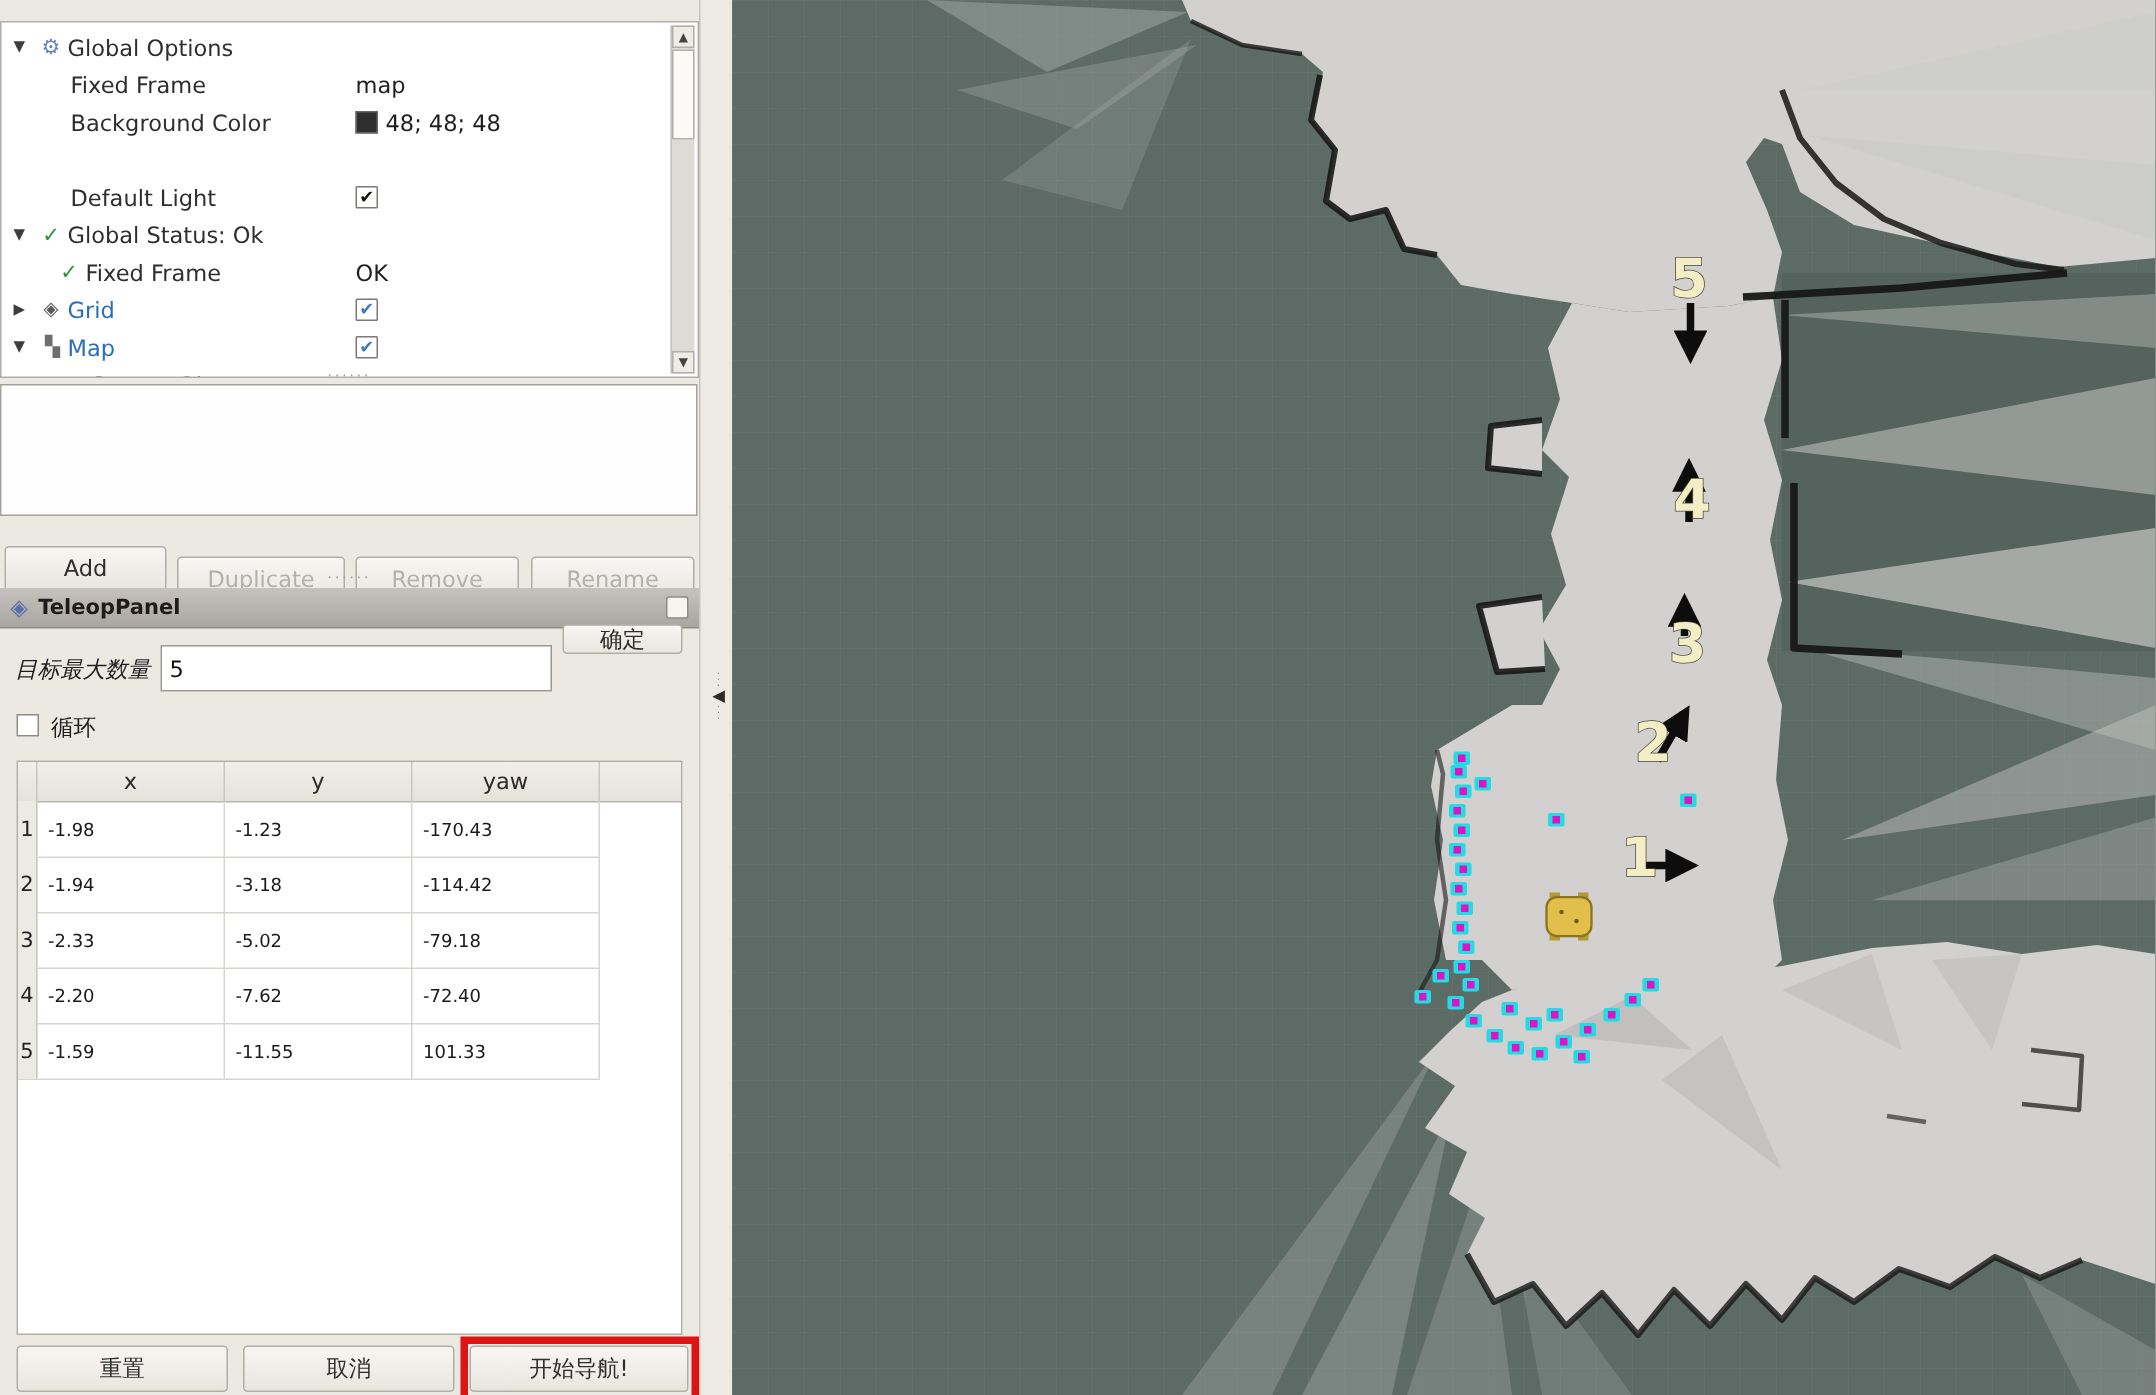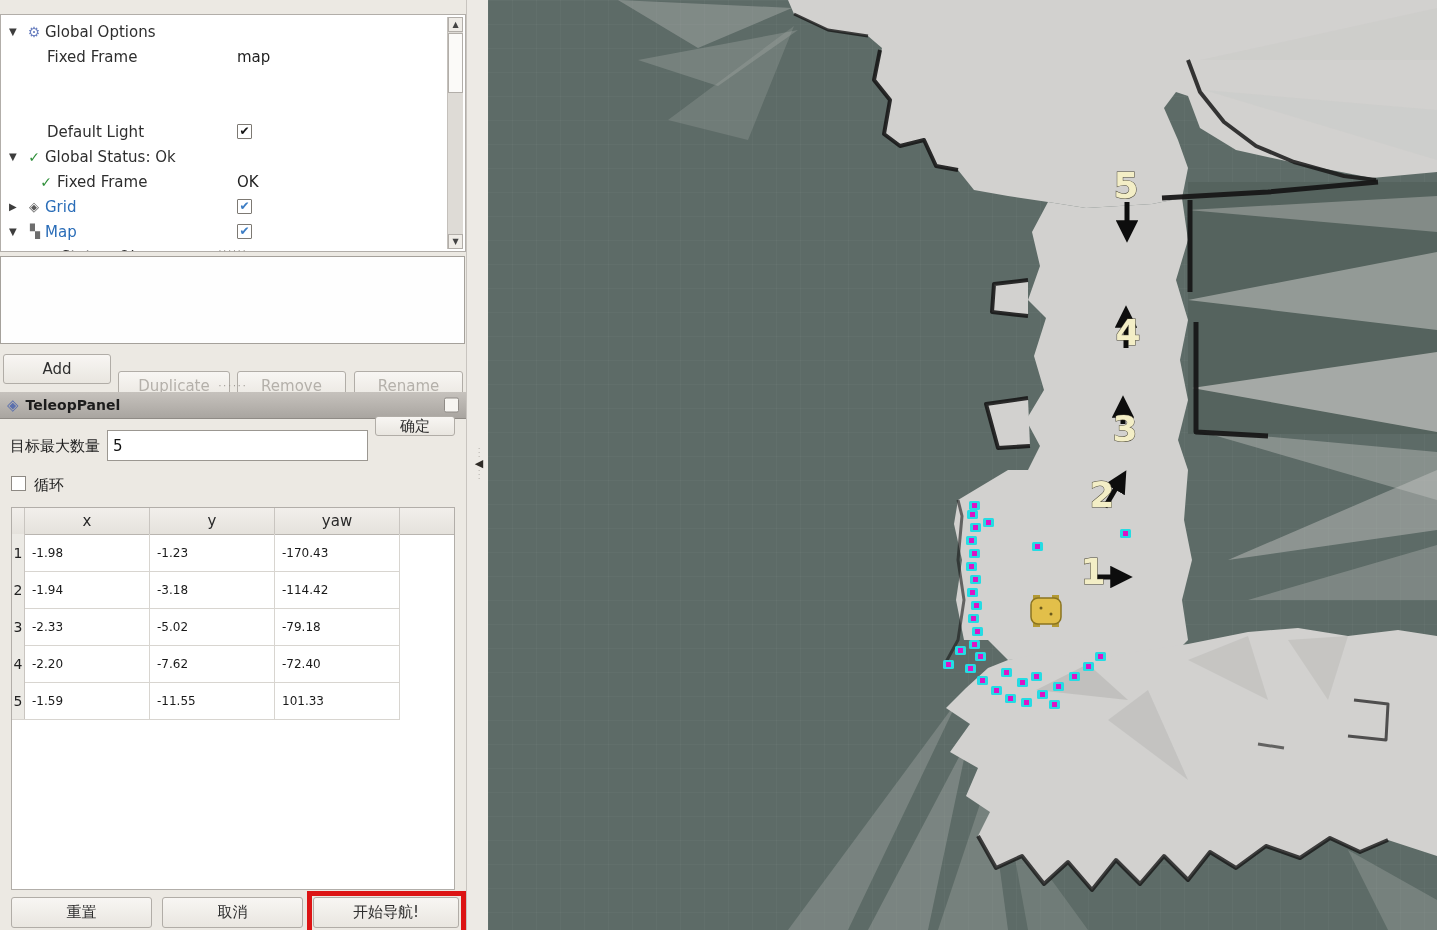--- a/index.html
+++ b/index.html
@@ -114,20 +114,27 @@
       <span class="twisty">▼</span>
       <span class="ticon gear">⚙</span>
       <span class="tlabel">Global Options</span>
     </div>
 
     <div class="trow" style="top:29px;padding-left:46px;">
       <span class="tlabel">Fixed Frame</span>
       <span class="tvalue">map</span>
     </div>
 
+    <div class="trow" style="top:54px;padding-left:46px;">
+      <span class="tlabel">Background Color</span>
+      <span class="tvalue">
+        <span class="swatch"></span>
+        <span>48; 48; 48</span>
+      </span>
+    </div>
 
 
     <div class="trow" style="top:104px;padding-left:46px;">
       <span class="tlabel">Default Light</span>
       <span class="tvalue">
         <span class="cbox dark">✔</span>
       </span>
     </div>
 
     <div class="trow" style="top:129px;">
@@ -170,34 +177,34 @@
       <div class="sb-btn" style="top:0;">▲</div>
       <div class="sb-thumb"></div>
       <div class="sb-btn" style="bottom:0;">▼</div>
     </div>
   </div>
 
   <div class="splitter-dots abs" style="top:249px;">······</div>
 
   <div id="desc-box" class="abs"></div>
 
-  <div class="btn abs" style="left:3px;top:354px;width:108px;height:30px;">Add</div>
+  <div class="btn abs" style="left:3px;top:364px;width:108px;height:30px;">Add</div>
   <div class="btn disabled abs" style="left:118px;top:350px;width:112px;height:30px;">Duplicate</div>
   <div class="btn disabled abs" style="left:237px;top:350px;width:109px;height:30px;">Remove</div>
   <div class="btn disabled abs" style="left:354px;top:350px;width:109px;height:30px;">Rename</div>
 
   <div class="splitter-dots abs" style="top:384px;">······</div>
 
   <div class="titlebar tall abs" style="top:392px;">
     <span class="diamond-icon">◈</span>
     <span>TeleopPanel</span>
     <span class="float-btn"></span>
   </div>
 
-  <div class="field-label abs" style="left:10px;top:437px;">目标最大数量</div>
+  <div class="field-label abs" style="left:10px;top:437px;font-style:italic;">目标最大数量</div>
   <input id="goal-input" class="abs" type="text" value="5" style="">
   <div class="btn abs" style="left:375px;top:416px;width:80px;height:20px;">确定</div>
 
   <div class="checkbox abs" style="left:11px;top:476px;"></div>
   <div class="field-label abs" style="left:34px;top:476px;">循环</div>
 
   <div id="wp-table" class="abs">
     <div class="th-row">
       <div class="th" style="width:13px;"></div>
       <div class="th" style="width:125px;">x</div>

